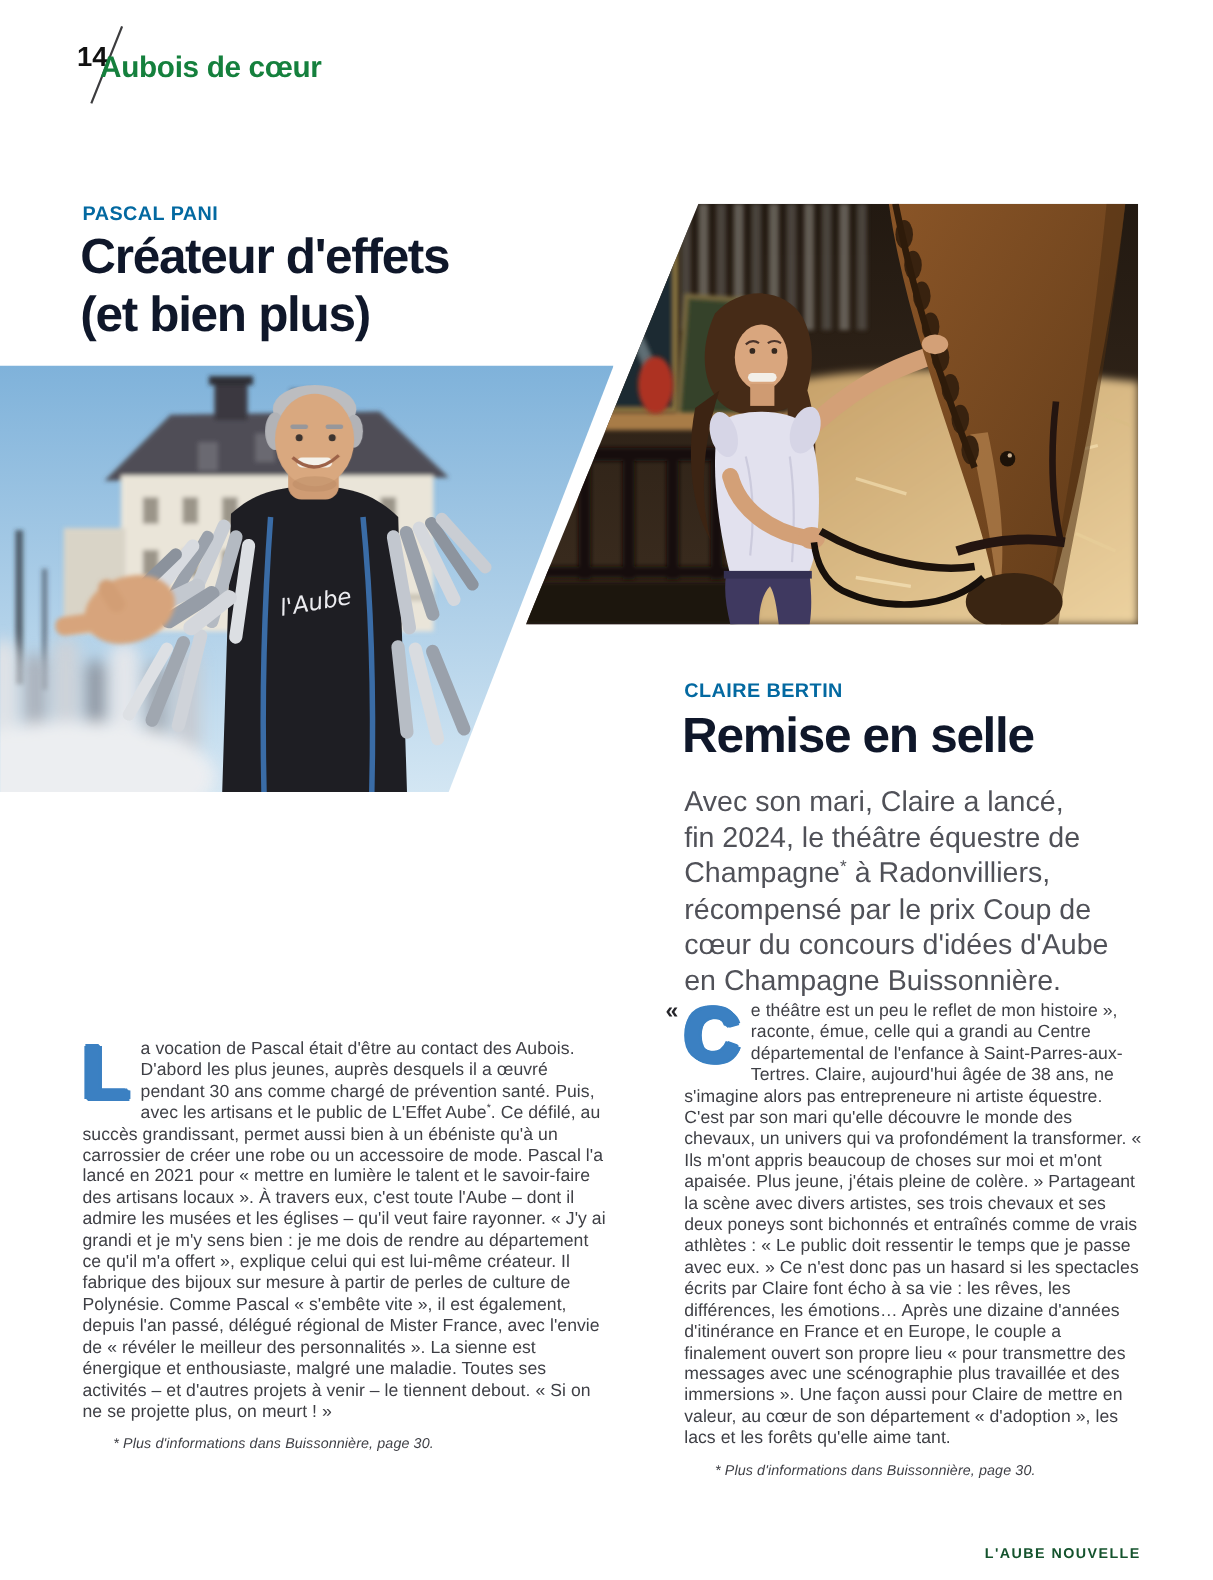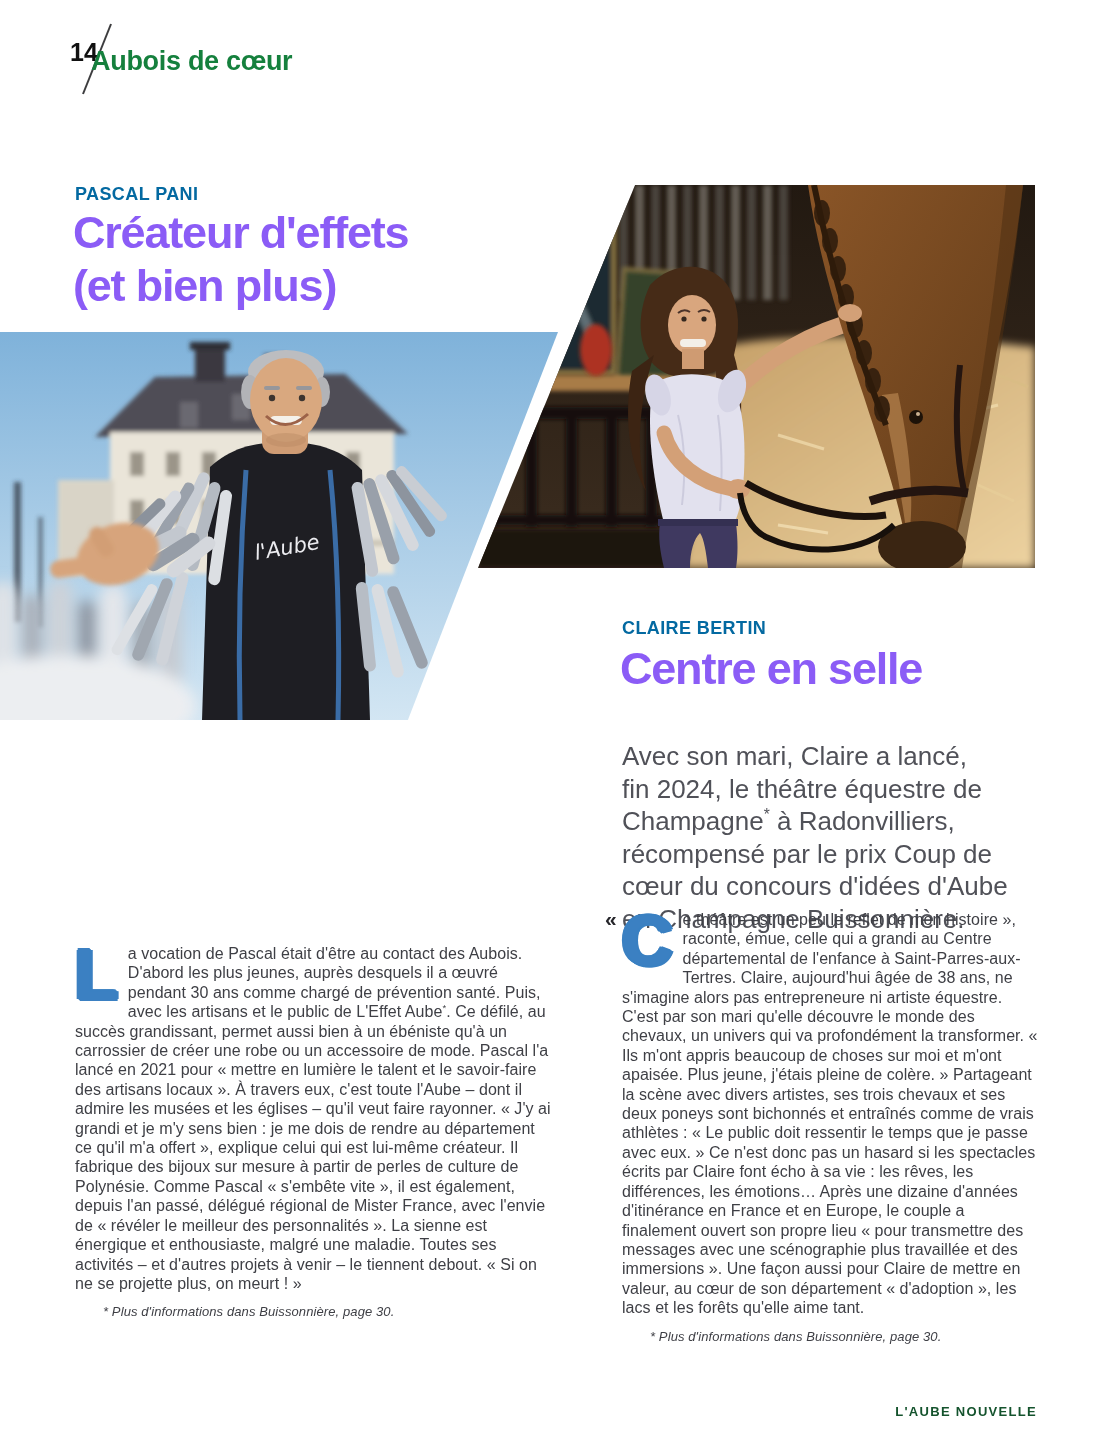--- a/index.html
+++ b/index.html
@@ -6,34 +6,34 @@
   .page{position:relative;width:1103px;height:1436px;background:#fff;overflow:hidden;
         font-family:"Liberation Sans",sans-serif;color:#3e3f45;}
   
   .pagenum{position:absolute;left:70px;top:38px;font-size:25px;font-weight:bold;color:#111;}
   .slash{position:absolute;left:80px;top:22px;}
   .section-title{position:absolute;left:91px;top:46px;font-size:27px;font-weight:bold;color:#15803d;letter-spacing:-.3px;}
   
   .kicker{position:absolute;font-size:18px;font-weight:bold;letter-spacing:.4px;color:#0369a1;}
   .kicker-left{left:75px;top:184px;}
   .kicker-right{left:622px;top:618px;}
-  .headline{position:absolute;font-weight:bold;color:#8b5cf6;letter-spacing:-1.2px;white-space:pre-line;}
+  .headline{position:absolute;font-weight:bold;color:#0f172a;letter-spacing:-1.2px;white-space:pre-line;}
   .headline-left{left:73px;top:206px;font-size:45px;line-height:53px;}
   .headline-right{left:620px;top:642px;font-size:45px;line-height:53px;}
   
   .photo{position:absolute;overflow:hidden;}
   .photo svg{display:block;}
   .photo-left{left:0;top:332px;width:558px;height:388px;
       clip-path:polygon(0 0,100% 0,73.1% 100%,0 100%);}
   .photo-right{left:478px;top:185px;width:557px;height:383px;
       clip-path:polygon(28.2% 0,100% 0,100% 100%,0 100%);}
   
   .intro{position:absolute;font-size:26px;line-height:32.5px;color:#505158;white-space:pre-line;}
   .intro-left{left:75px;top:748px;width:488px;}
-  .intro-right{left:622px;top:740px;width:436px;}
+  .intro-right{left:622px;top:712px;width:436px;}
   
   .col{position:absolute;font-size:16px;line-height:19.4px;letter-spacing:.05px;color:#3e3f45;}
   .col-left{left:75px;top:944px;width:478px;}
   .col-right{left:622px;top:910px;width:420px;}
   .bodypara{position:relative;}
   .it{}
   .sup{vertical-align:super;font-size:60%;line-height:0;}
   .dropcap{float:left;font-weight:bold;font-size:70px;line-height:56px;height:58px;
      margin:3px 10px 0 0;color:#3b80c2;
      text-shadow:1px 0 #3b80c2,-1px 0 #3b80c2,0 1px #3b80c2,0 -1px #3b80c2,
@@ -280,21 +280,21 @@
 
 
   <div class="col col-left">
     <div class="bodypara">
       <span class="dropcap">L</span><span><span>a vocation de Pascal était d'être au contact des Aubois. D'abord les plus jeunes, auprès desquels il a œuvré pendant 30 ans comme chargé de prévention santé. Puis, avec les artisans et le public de L'Effet Aube</span><span class="sup">*</span><span>. Ce défilé, au succès grandissant, permet aussi bien à un ébéniste qu'à un carrossier de créer une robe ou un accessoire de mode. Pascal l'a lancé en 2021 pour </span><span class="it">« mettre en lumière le talent et le savoir-faire des artisans locaux »</span><span>. À travers eux, c'est toute l'Aube – dont il admire les musées et les églises – qu'il veut faire rayonner. </span><span class="it">« J'y ai grandi et je m'y sens bien : je me dois de rendre au département ce qu'il m'a offert »</span><span>, explique celui qui est lui-même créateur. Il fabrique des bijoux sur mesure à partir de perles de culture de Polynésie. Comme Pascal </span><span class="it">« s'embête vite »</span><span>, il est également, depuis l'an passé, délégué régional de Mister France, avec l'envie de </span><span class="it">« révéler le meilleur des personnalités »</span><span>. La sienne est énergique et enthousiaste, malgré une maladie. Toutes ses activités – et d'autres projets à venir – le tiennent debout. </span><span class="it">« Si on ne se projette plus, on meurt ! »</span></span>
     </div>
     <div class="footnote">* Plus d'informations dans Buissonnière, page 30.</div>
   </div>
 
   <div class="kicker kicker-right">CLAIRE BERTIN</div>
-  <h1 class="headline headline-right" style="margin:0">Centre en selle</h1>
+  <h1 class="headline headline-right" style="margin:0">Remise en selle</h1>
 
   <div class="intro intro-right"><span>Avec son mari, Claire a lancé,
 fin 2024, le théâtre équestre de
 Champagne</span><span class="sup">*</span><span> à Radonvilliers,
 récompensé par le prix Coup de
 cœur du concours d'idées d'Aube
 en Champagne Buissonnière.</span></div>
 
   <div class="col col-right">
     <div class="bodypara">

